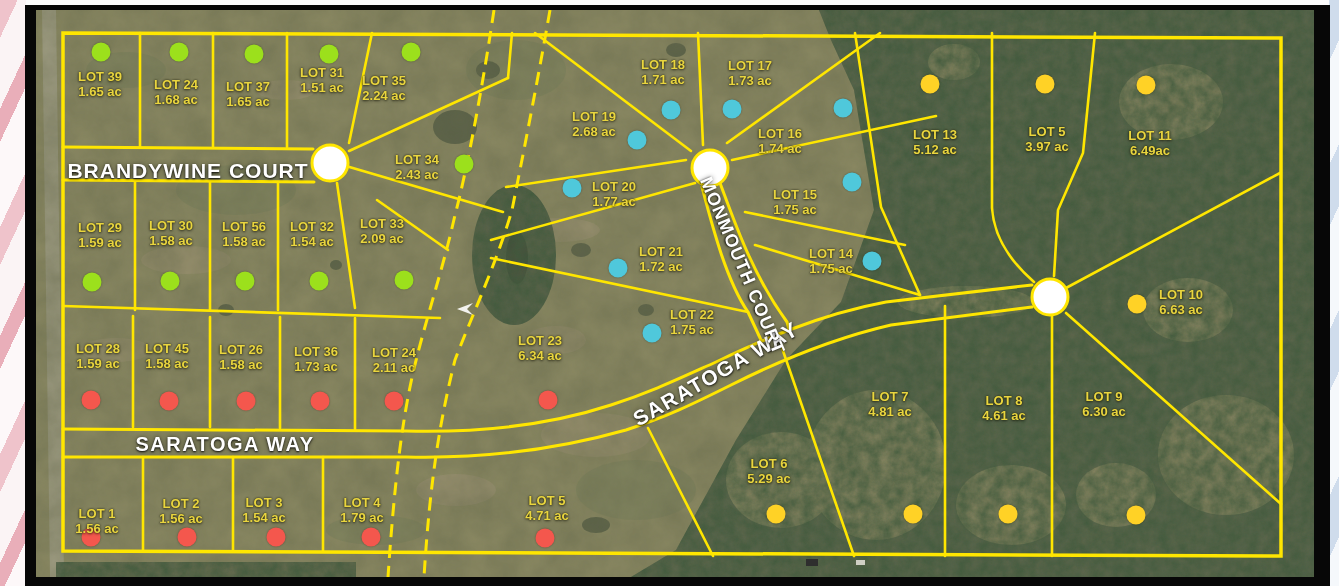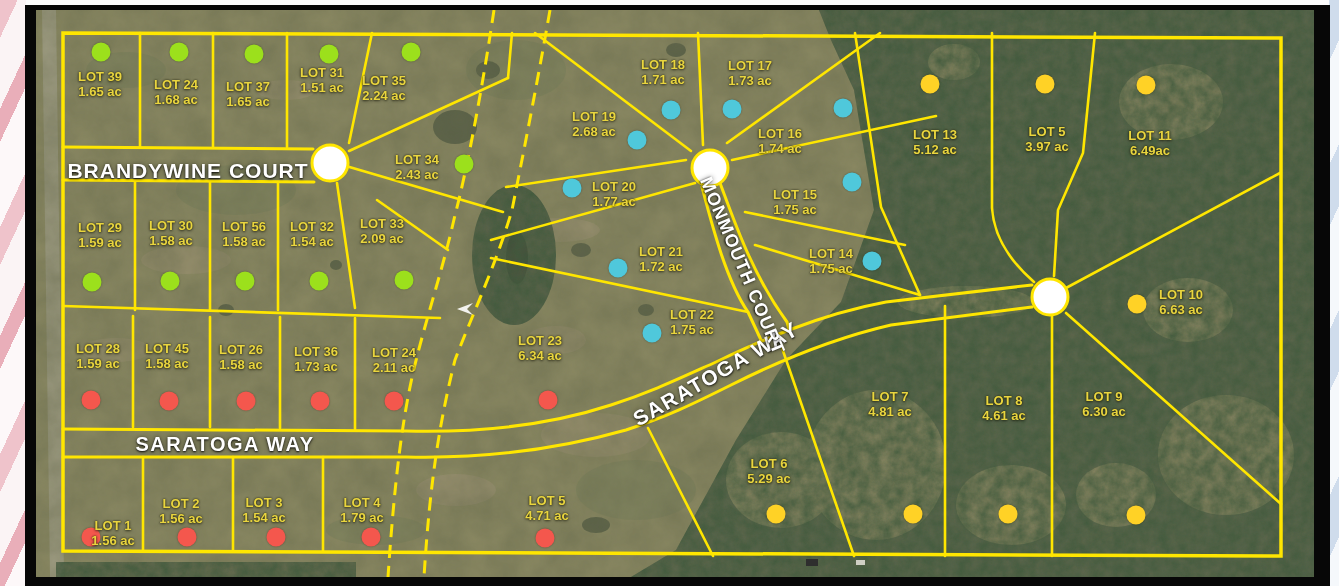--- a/index.html
+++ b/index.html
@@ -157,21 +157,21 @@
         <circle cx="294" cy="153" r="18"></circle>
         <circle cx="674" cy="158" r="18"></circle>
         <circle cx="1014" cy="287" r="18"></circle>
       </g>
 
       <polygon points="421,299 437,293 431,299 437,305" fill="#ffffff" opacity="0.9"></polygon>
     </svg>
 
     <div>
         <div class="lot-dot" style="left: 55px; top: 527px; background: rgb(244, 87, 77);"></div>
-        <div class="lot-label" style="left: 61px; top: 524px; margin-left: 16px;">
+        <div class="lot-label" style="left: 61px; top: 512px;">
           <div>LOT 1</div>
           <div>1.56 ac</div>
         </div>
         <div class="lot-dot" style="left: 151px; top: 527px; background: rgb(244, 87, 77);"></div>
         <div class="lot-label" style="left: 145px; top: 502px;">
           <div>LOT 2</div>
           <div>1.56 ac</div>
         </div>
         <div class="lot-dot" style="left: 240px; top: 527px; background: rgb(244, 87, 77);"></div>
         <div class="lot-label" style="left: 228px; top: 501px;">

